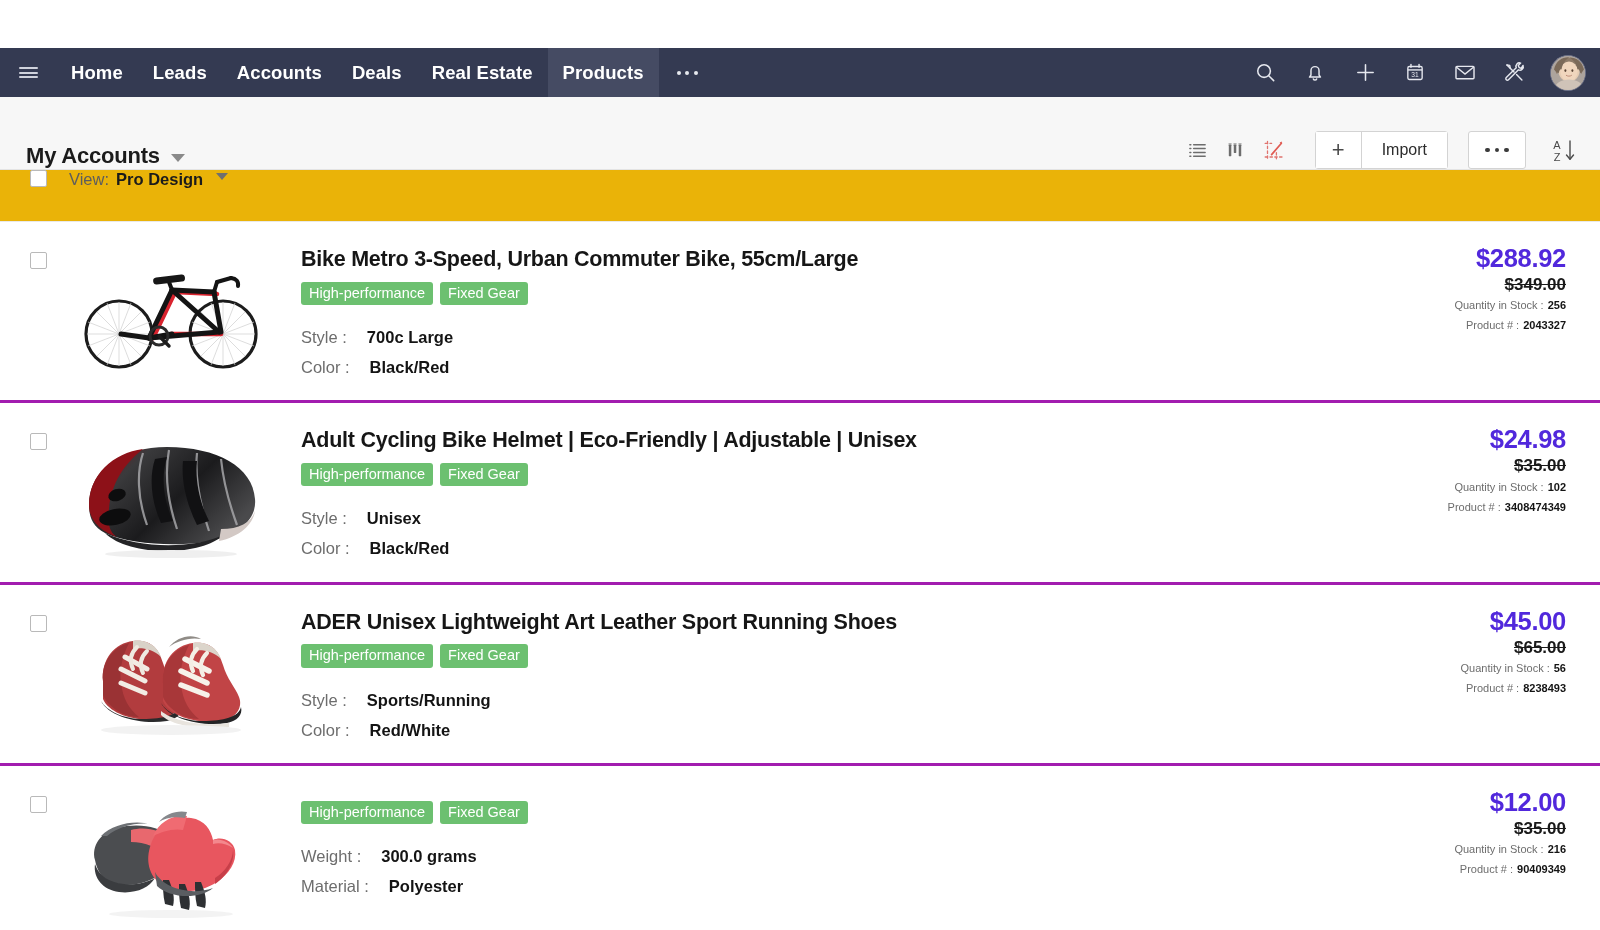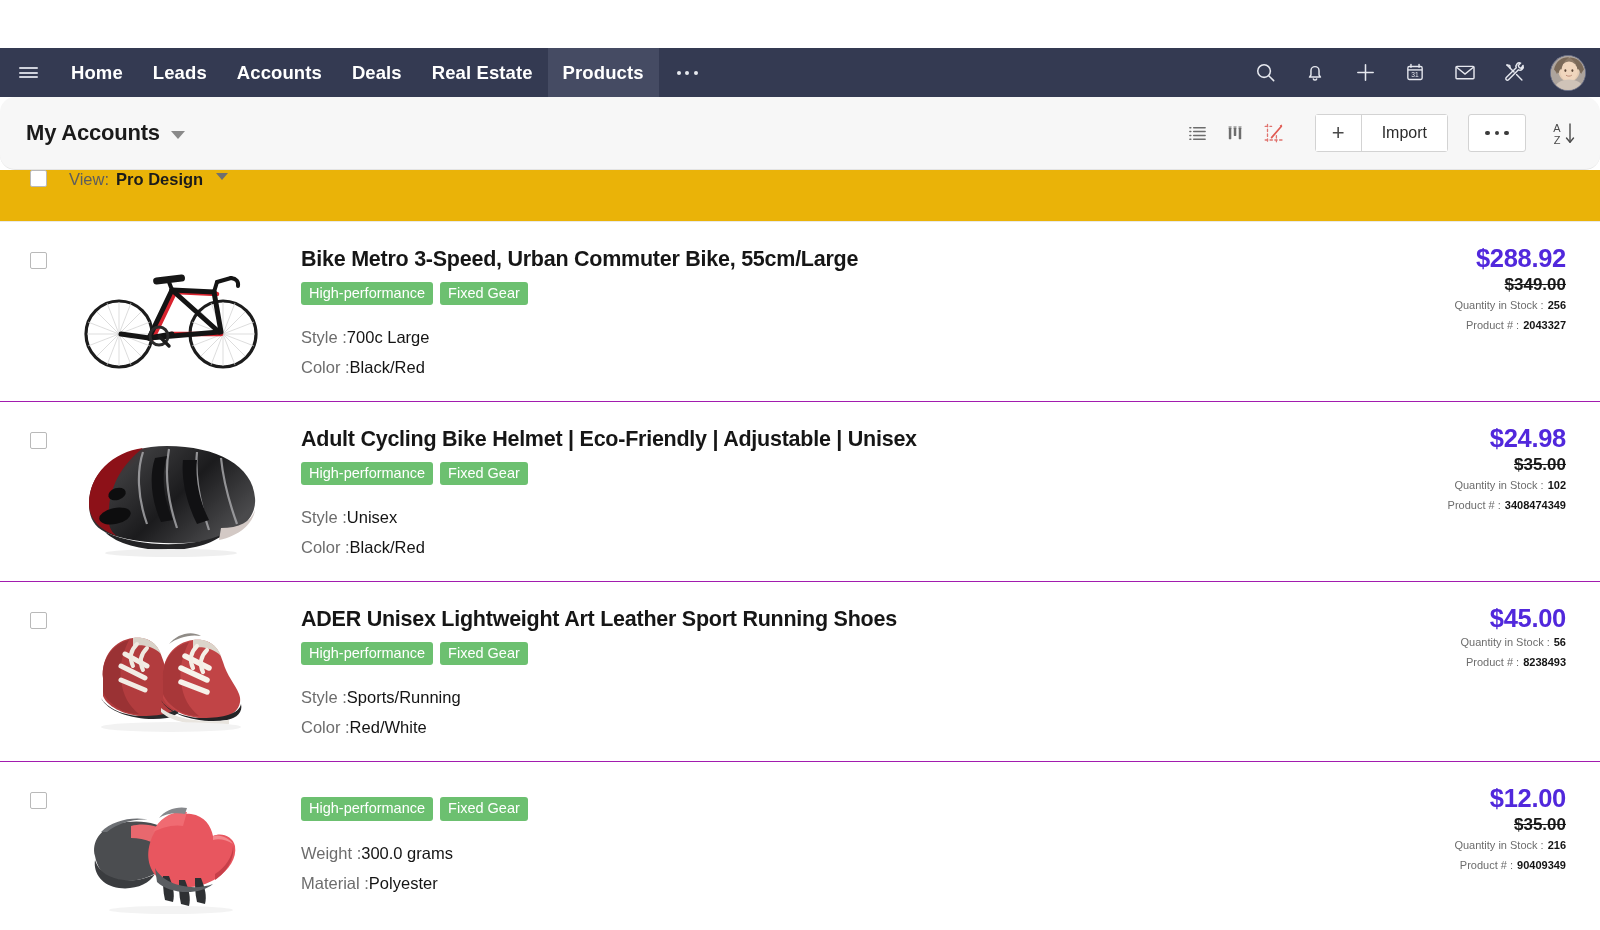--- a/index.html
+++ b/index.html
@@ -70,23 +70,22 @@
     background: #b9aea6;
   }
   .avatar svg { display: block; }
 
   
   .subbar {
     height: 73px;
     background: #f7f7f7;
     border-bottom: 1px solid #e4e4e4;
     display: flex;
-    align-items: center;
+    align-items: flex-end;
     padding: 0 22px 0 26px;
-    border-radius: 15px;
   }
   .module-title {
     display: flex; align-items: center; gap: 11px;
     cursor: pointer;
   }
   .module-title .t {
     font-size: 22px; font-weight: bold; color: #1b1b1b; letter-spacing: -.2px;
   }
   .caret-dn {
     width: 0; height: 0;
@@ -162,21 +161,21 @@
     font-size: 16.5px; color: #1b1b1b; font-weight: bold;
   }
   .viewrow .caret-dn { margin-left: 13px; border-top-color: #6f6f6f;
     border-left-width: 6.5px; border-right-width: 6.5px; border-top-width: 7.5px; }
 
   
   .list { background: #fff; }
   .prow {
     display: flex;
     align-items: flex-start;
-    border-bottom: 1px solid #a21caf;
+    border-bottom: 3px solid #a21caf;
     padding: 20px 34px 18px 30px;
     min-height: 180px;
     position: relative;
   }
   .prow .chk { margin-top: 10px; }
   .thumb {
     width: 200px; height: 140px;
     margin-left: 24px;
     flex: none;
     display: flex; align-items: center; justify-content: center;
@@ -208,21 +207,21 @@
     white-space: nowrap;
   }
   .attrs { margin-top: 17px; }
   .attr {
     display: flex;
     font-size: 16.5px;
     line-height: 1.82;
     white-space: nowrap;
   }
   .attr .k { color: #6d6d6d; }
-  .attr .v { color: #141414; font-weight: normal; margin-left: 0; }
+  .attr .v { color: #141414; font-weight: bold; margin-left: 20px; }
   .pmeta {
     flex: none;
     width: 300px;
     text-align: right;
     padding-top: 2px;
   }
   .price {
     font-size: 25.5px;
     font-weight: bold;
     color: #5128dc;
@@ -633,20 +632,21 @@
           <span class="v">Sports/Running</span>
         </div>
         <div class="attr">
           <span class="k">Color :</span>
           <span class="v">Red/White</span>
         </div>
       </div>
     </div>
     <div class="pmeta">
       <div class="price">$45.00</div>
+      <div class="oldprice">$65.00</div>
       <div class="metaline">
         <span>Quantity in Stock :</span><span class="mv">56</span>
       </div>
       <div class="metaline">
         <span>Product # :</span><span class="mv">8238493</span>
       </div>
     </div>
   </div>
 
   <div class="prow">

